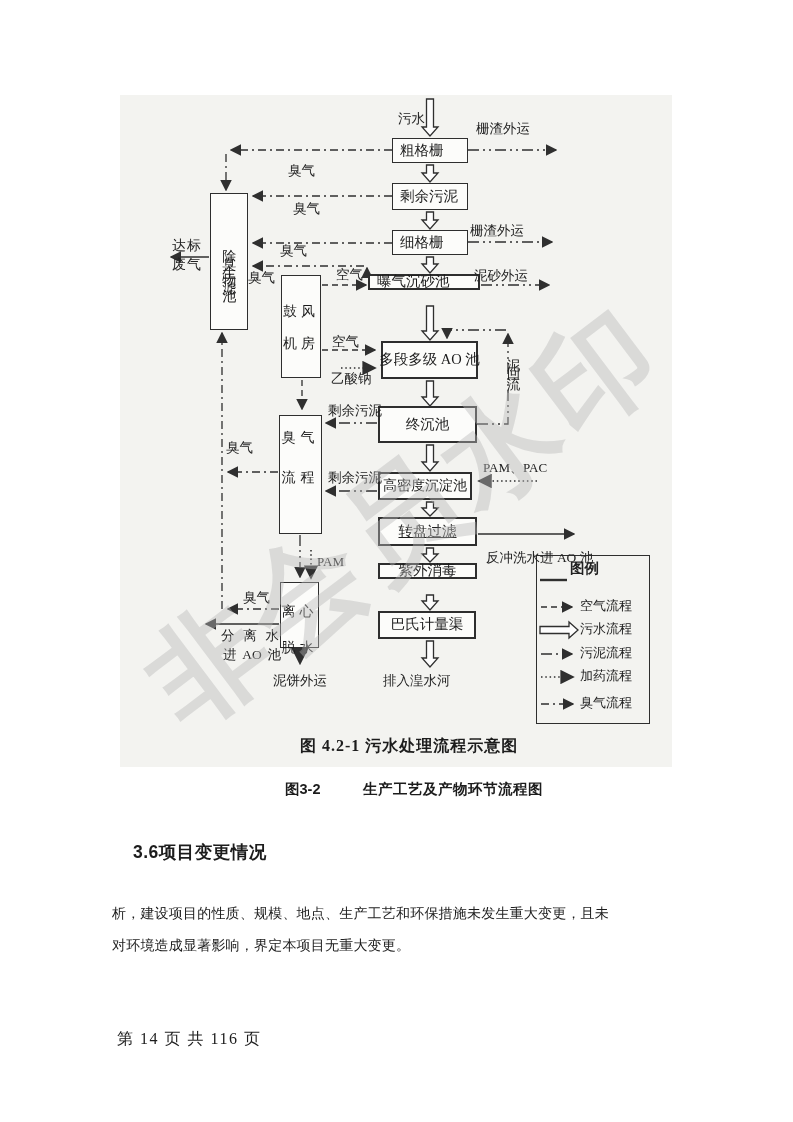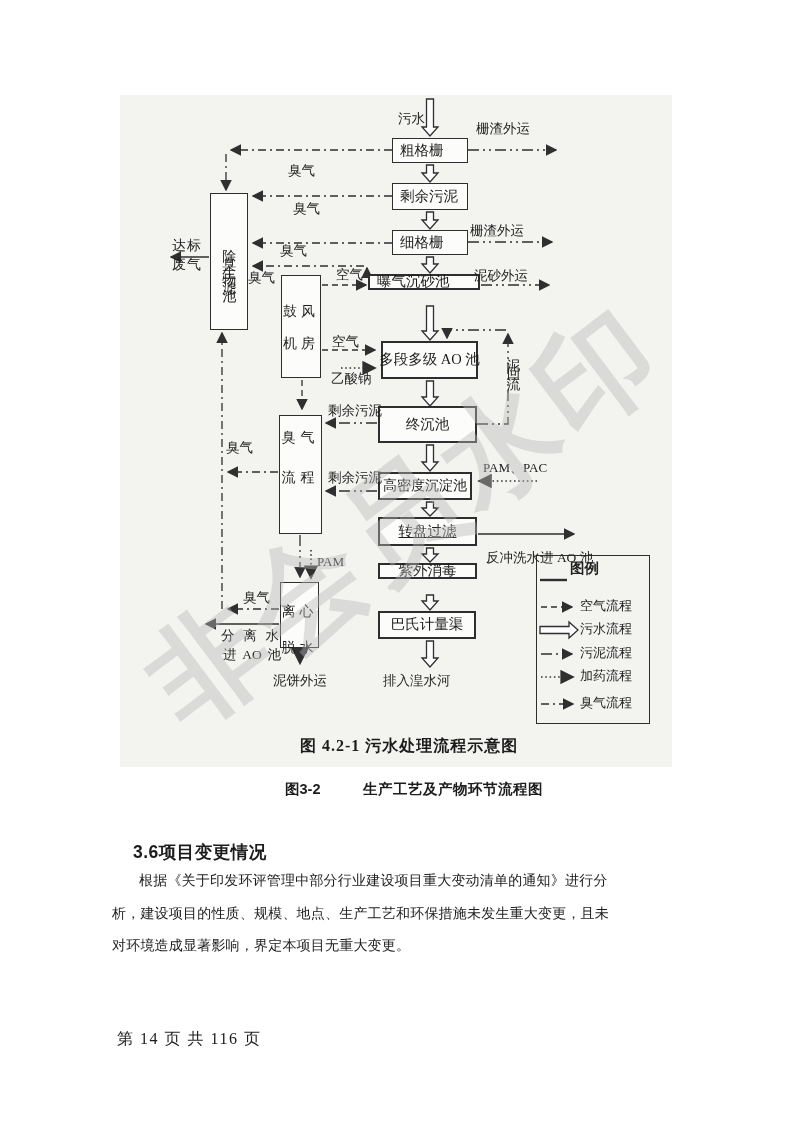--- a/index.html
+++ b/index.html
@@ -188,21 +188,20 @@
   <div class="lbl small" style="left:580px;top:646px;">污泥流程</div>
   <div class="lbl small" style="left:580px;top:669px;">加药流程</div>
   <div class="lbl small" style="left:580px;top:696px;">臭气流程</div>
 
   <div class="caption fig-caption">图 4.2-1  污水处理流程示意图</div>
   <div class="caption fig2-label">图3-2</div>
   <div class="caption fig2-title">生产工艺及产物环节流程图</div>
 
   <div class="sec-heading">3.6项目变更情况</div>
 
-  <div class="para-line" style="left:139px;top:872px;">根据《关于印发环评管理中部分行业建设项目重大变动清单的通知》进行分</div>
   <div class="para-line" style="left:112px;top:905px;">析，建设项目的性质、规模、地点、生产工艺和环保措施未发生重大变更，且未</div>
   <div class="para-line" style="left:112px;top:937px;">对环境造成显著影响，界定本项目无重大变更。</div>
 
   <div class="footer">第 14 页 共 116 页</div>
 
   <div class="watermark">非会员水印</div>
 
 </div>
 
 </body></html>

